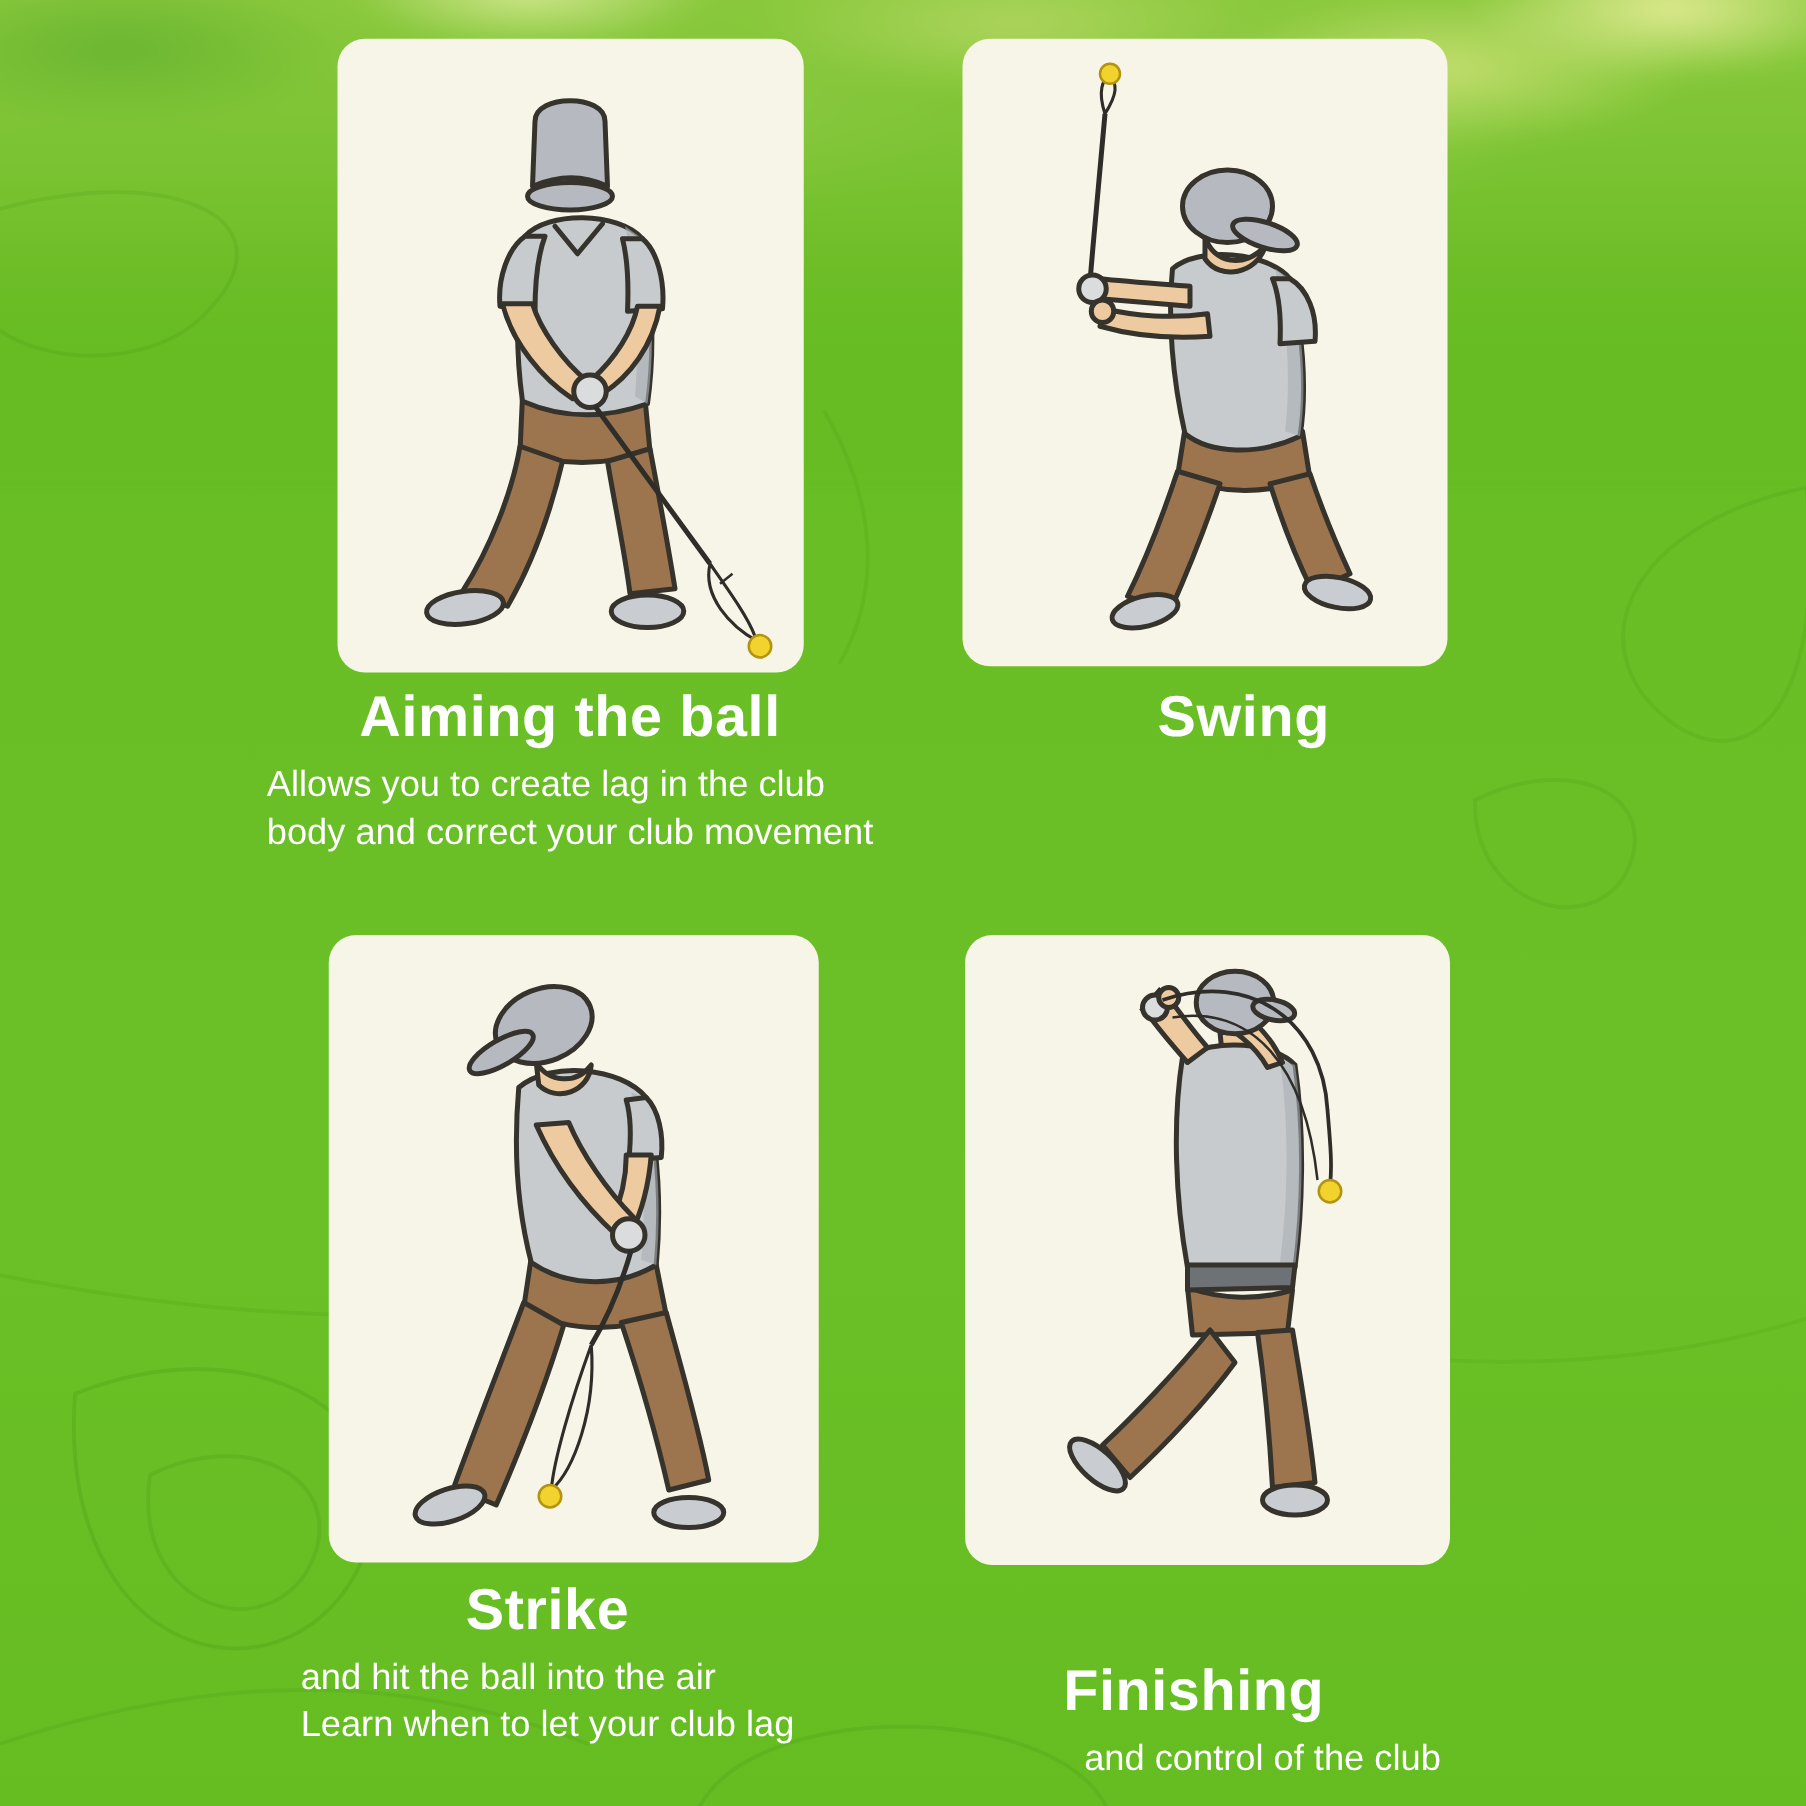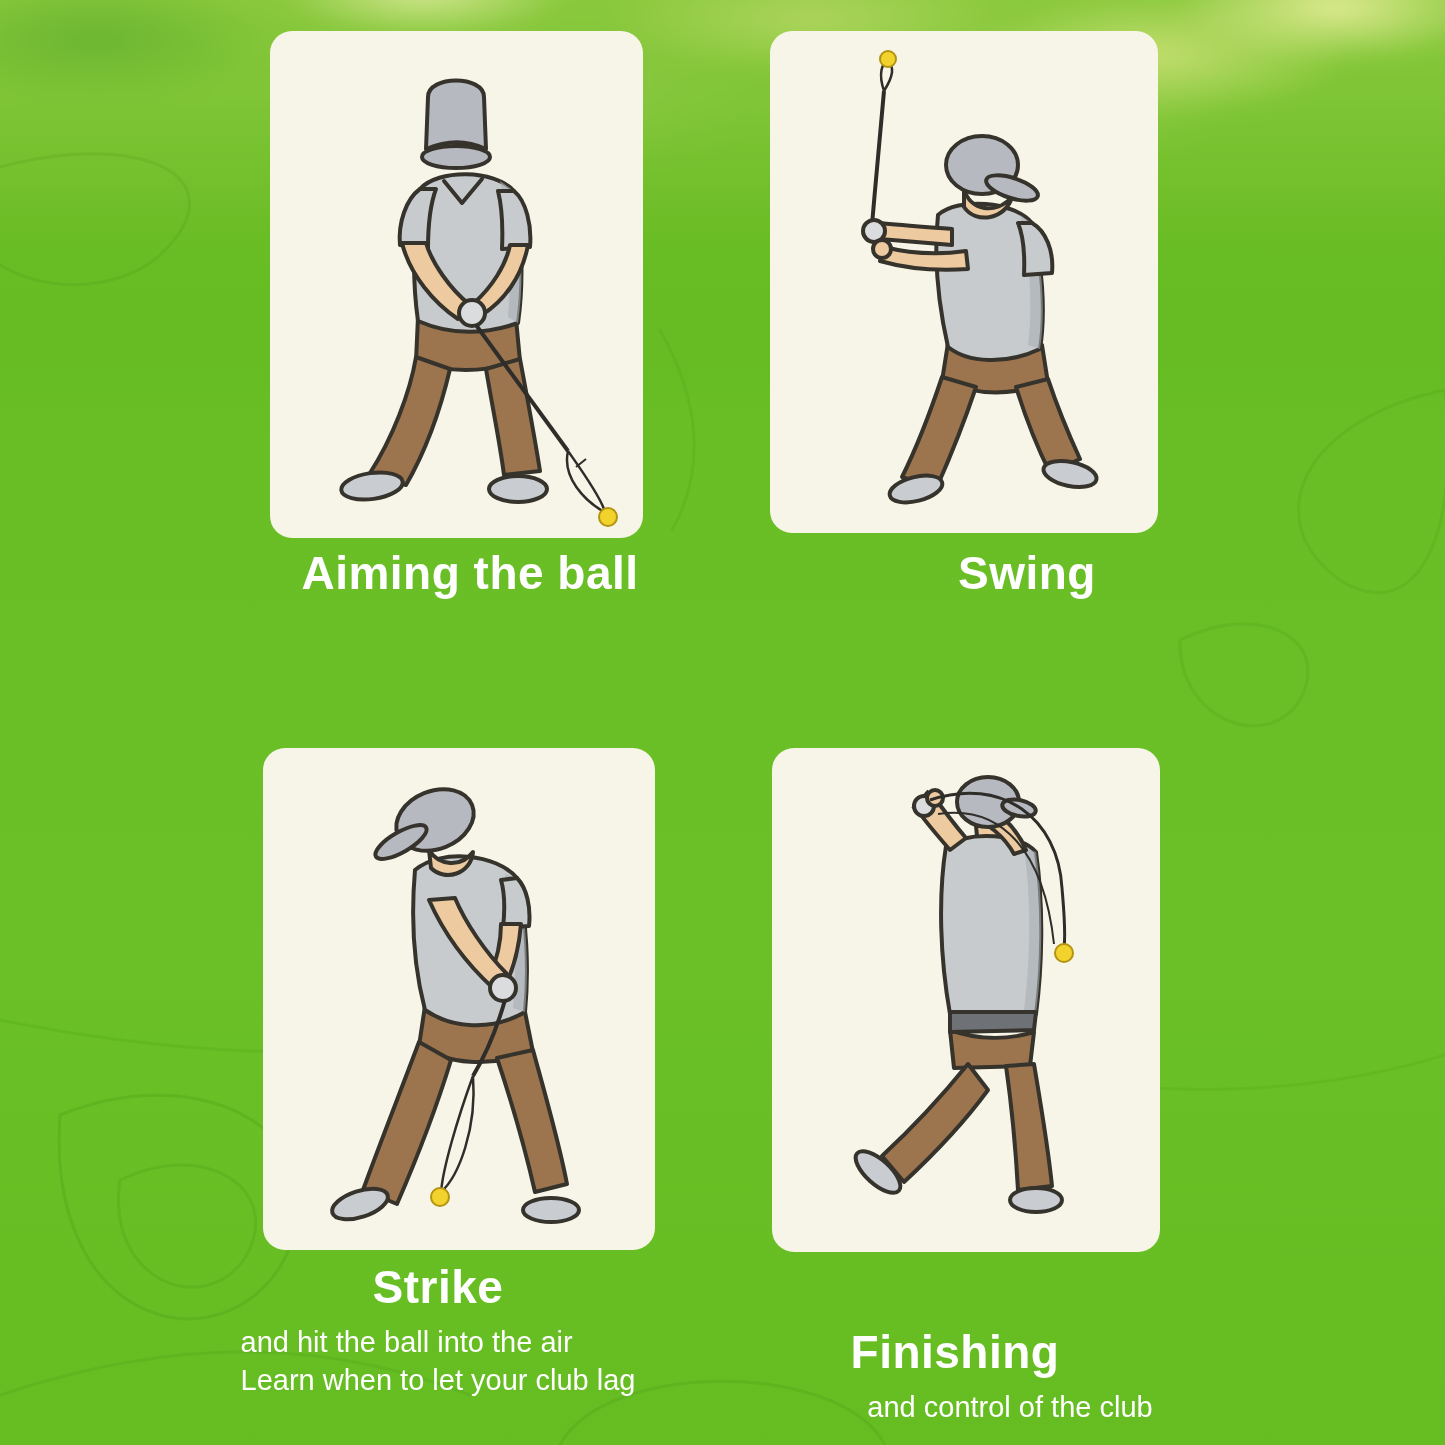--- a/index.html
+++ b/index.html
@@ -191,25 +191,31 @@
         <circle class="f-skin ol" cx="163" cy="50" r="8"></circle>
         <ellipse class="f-cap ol" cx="216" cy="54" rx="31" ry="25"></ellipse>
         <ellipse class="f-cap ol" cx="247" cy="60" rx="17" ry="8" transform="rotate(12 247 60)"></ellipse>
         <path class="rod" stroke-width="3" d="M158,52 C230,28 286,70 290,140 C292,164 294,184 292,200"></path>
         <path class="rod" stroke-width="2" d="M166,66 C230,56 272,104 282,196"></path>
         <circle class="f-ball" cx="292" cy="205" r="9"></circle>
       </g>
     </svg>
   </section>
 
-  <div class="caption" style="left:164px;top:549px;width:612px;">
+  <div class="caption" style="left:150px;top:549px;width:612px;">
     <h2 class="step-title">Aiming the ball</h2>
-  </div>
-
-  <div class="caption" style="left:737px;top:549px;width:580px;">
+    <div class="step-desc">
+      <div class="desc-inner">
+        <div class="desc-line">Allows you to create lag in the club</div>
+        <div class="desc-line">body and correct your club movement</div>
+      </div>
+    </div>
+  </div>
+
+  <div class="caption" style="left:705px;top:549px;width:580px;">
     <h2 class="step-title">Swing</h2>
     <div class="step-desc">
       <div class="desc-inner">
       </div>
     </div>
   </div>
 
   <div class="caption" style="left:138px;top:1263px;width:600px;">
     <h2 class="step-title">Strike</h2>
     <div class="step-desc">

